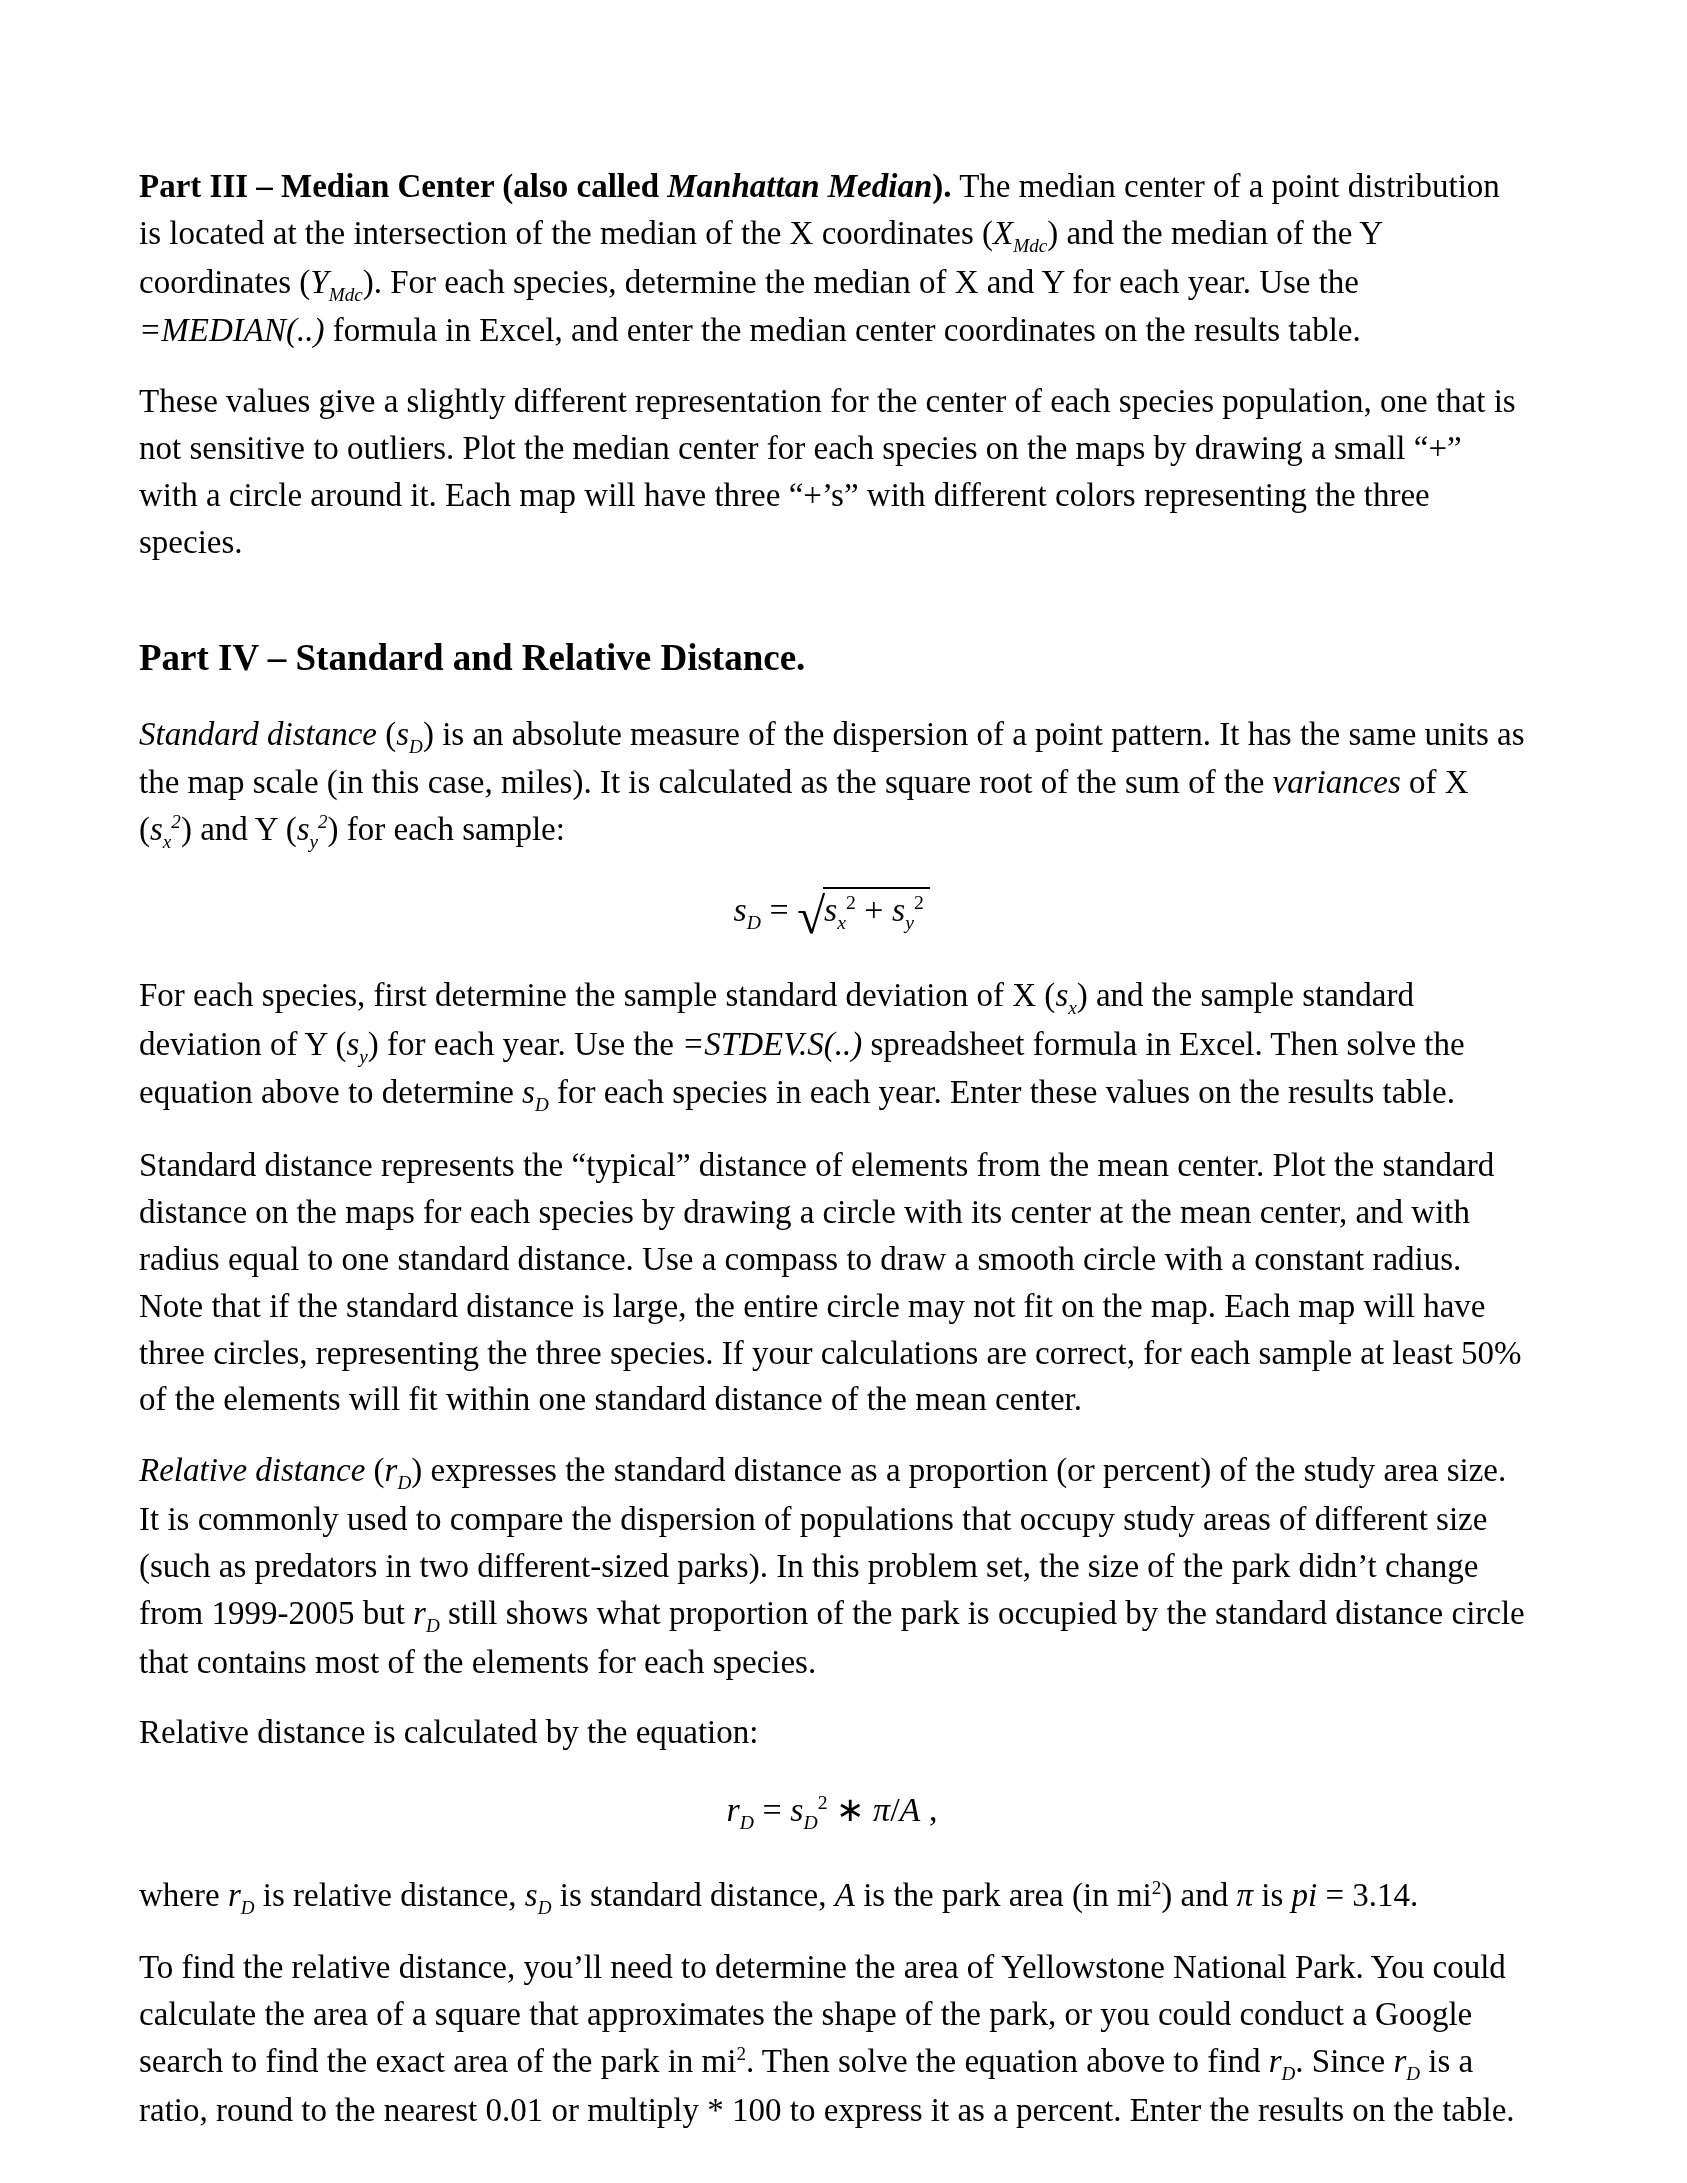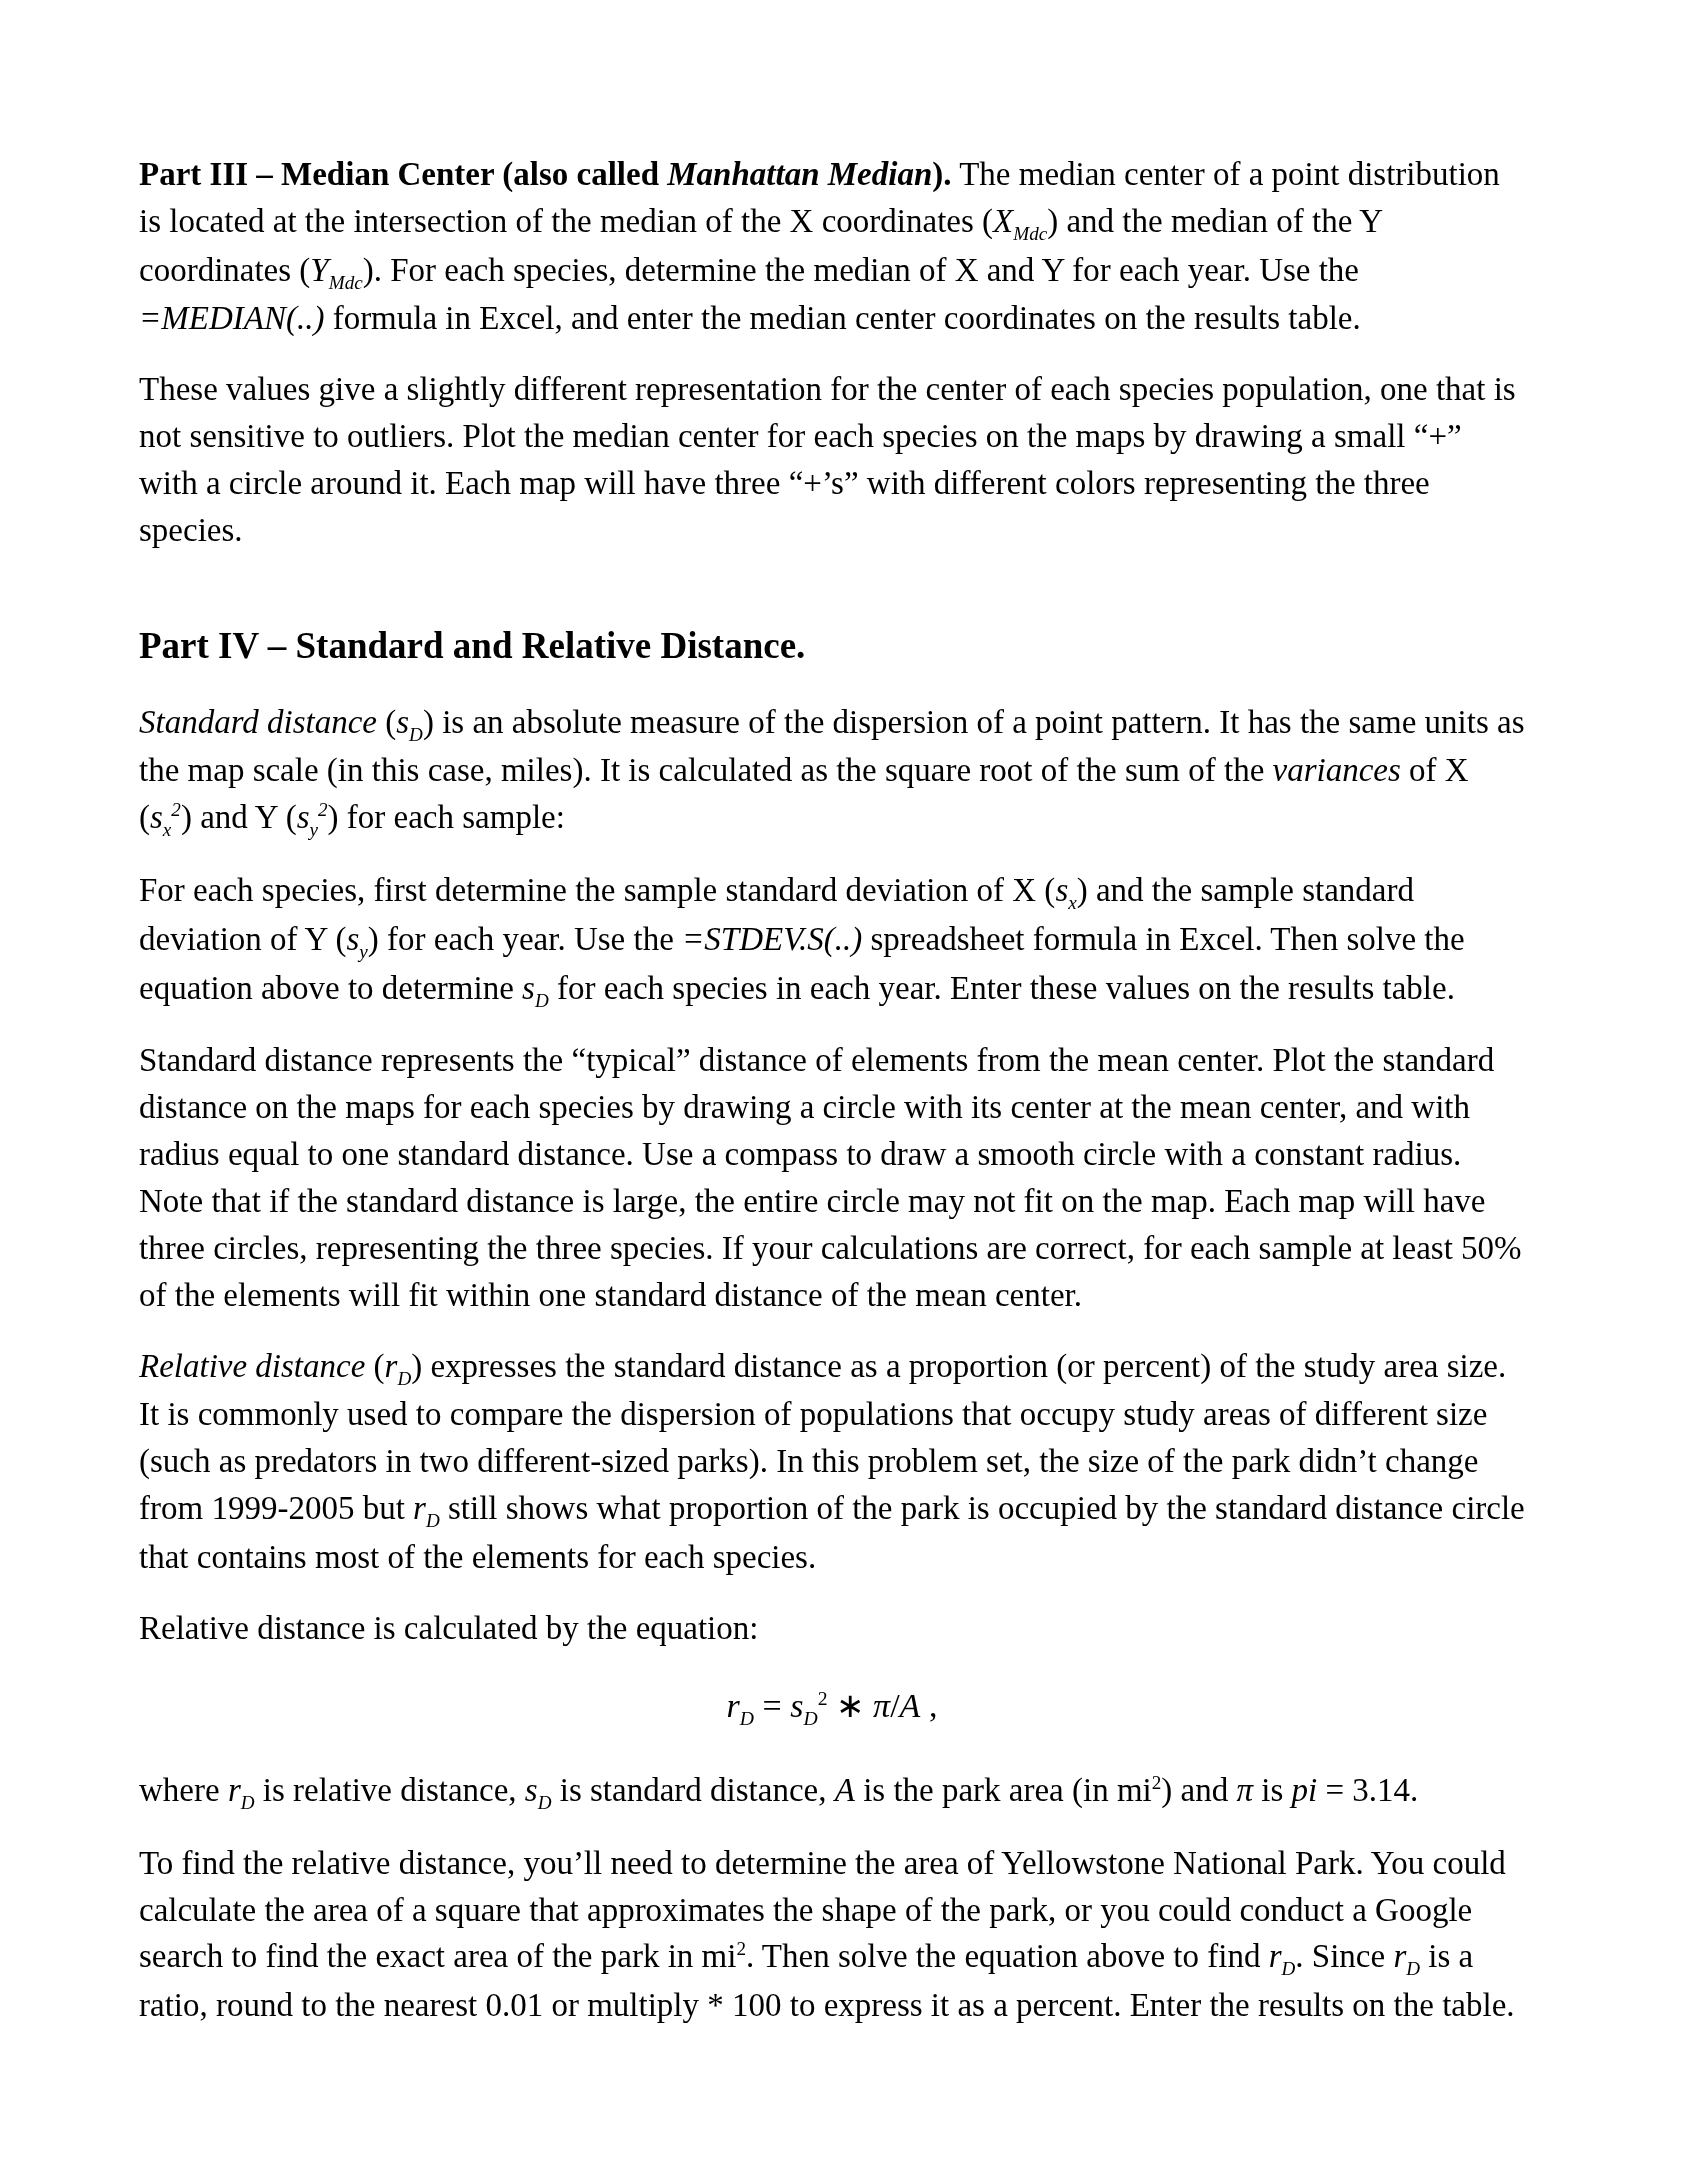--- a/index.html
+++ b/index.html
@@ -16,21 +16,21 @@
   }
   .page {
     box-sizing: border-box;
     width: 1687px;
     height: 2183px;
     padding: 151px 162px 0 139px;
   }
   .para {
     font-size: 33px;
     line-height: 1.42;
-    margin: 0 0 24px 0;
+    margin: 12px 0 24px 0;
     text-align: left;
     font-weight: normal;
   }
   .heading {
     font-size: 37px;
     line-height: 1.42;
     margin: 66px 0 26.5px 0;
     font-weight: normal; 
   }
   .run-b { font-weight: 700; }
@@ -68,20 +68,23 @@
 <div class="page">
 
   <p class="para"><span class="run-b">Part III – Median Center (also called </span><span class="run-b run-i">Manhattan Median</span><span class="run-b">).</span><span> The median center of a point distribution is located at the intersection of the median of the X coordinates (</span><span class="run-i">X</span><span class="run-i run-sub">Mdc</span><span>) and the median of the Y coordinates (</span><span class="run-i">Y</span><span class="run-i run-sub">Mdc</span><span>). For each species, determine the median of X and Y for each year. Use the </span><span class="run-i">=MEDIAN(..)</span><span> formula in Excel, and enter the median center coordinates on the results table.</span></p>
 
   <p class="para"><span>These values give a slightly different representation for the center of each species population, one that is not sensitive to outliers. Plot the median center for each species on the maps by drawing a small “+” with a circle around it. Each map will have three “+’s” with different colors representing the three species.</span></p>
 
   <h2 class="heading"><span class="run-b">Part IV – Standard and Relative Distance.</span></h2>
 
   <p class="para"><span class="run-i">Standard distance</span><span> (</span><span class="run-i">s</span><span class="run-i run-sub">D</span><span>) is an absolute measure of the dispersion of a point pattern. It has the same units as the map scale (in this case, miles). It is calculated as the square root of the sum of the </span><span class="run-i">variances</span><span> of X (</span><span class="run-i">s</span><span class="run-i run-sub">x</span><span class="run-i run-sup">2</span><span>) and Y (</span><span class="run-i">s</span><span class="run-i run-sub">y</span><span class="run-i run-sup">2</span><span>) for each sample:</span></p>
 
+  <div class="formula">
+    <span class="formula-inner"><span><span class="run-i">s</span><span class="run-i run-sub">D</span><span> = </span></span><span class="sqrt-sign">√</span><span class="radicand"><span class="run-i">s</span><span class="run-i run-sub">x</span><span class="run-sup">2</span><span> + </span><span class="run-i">s</span><span class="run-i run-sub">y</span><span class="run-sup">2</span></span></span>
+  </div>
 
   <p class="para"><span>For each species, first determine the sample standard deviation of X (</span><span class="run-i">s</span><span class="run-i run-sub">x</span><span>) and the sample standard deviation of Y (</span><span class="run-i">s</span><span class="run-i run-sub">y</span><span>) for each year. Use the </span><span class="run-i">=STDEV.S(..)</span><span> spreadsheet formula in Excel. Then solve the equation above to determine </span><span class="run-i">s</span><span class="run-i run-sub">D</span><span> for each species in each year. Enter these values on the results table.</span></p>
 
   <p class="para"><span>Standard distance represents the “typical” distance of elements from the mean center. Plot the standard distance on the maps for each species by drawing a circle with its center at the mean center, and with radius equal to one standard distance. Use a compass to draw a smooth circle with a constant radius. Note that if the standard distance is large, the entire circle may not fit on the map. Each map will have three circles, representing the three species. If your calculations are correct, for each sample at least 50% of the elements will fit within one standard distance of the mean center.</span></p>
 
   <p class="para"><span class="run-i">Relative distance</span><span> (</span><span class="run-i">r</span><span class="run-i run-sub">D</span><span>) expresses the standard distance as a proportion (or percent) of the study area size. It is commonly used to compare the dispersion of populations that occupy study areas of different size (such as predators in two different-sized parks). In this problem set, the size of the park didn’t change from 1999-2005 but </span><span class="run-i">r</span><span class="run-i run-sub">D</span><span> still shows what proportion of the park is occupied by the standard distance circle that contains most of the elements for each species.</span></p>
 
   <p class="para"><span>Relative distance is calculated by the equation:</span></p>
 
   <div class="formula">

